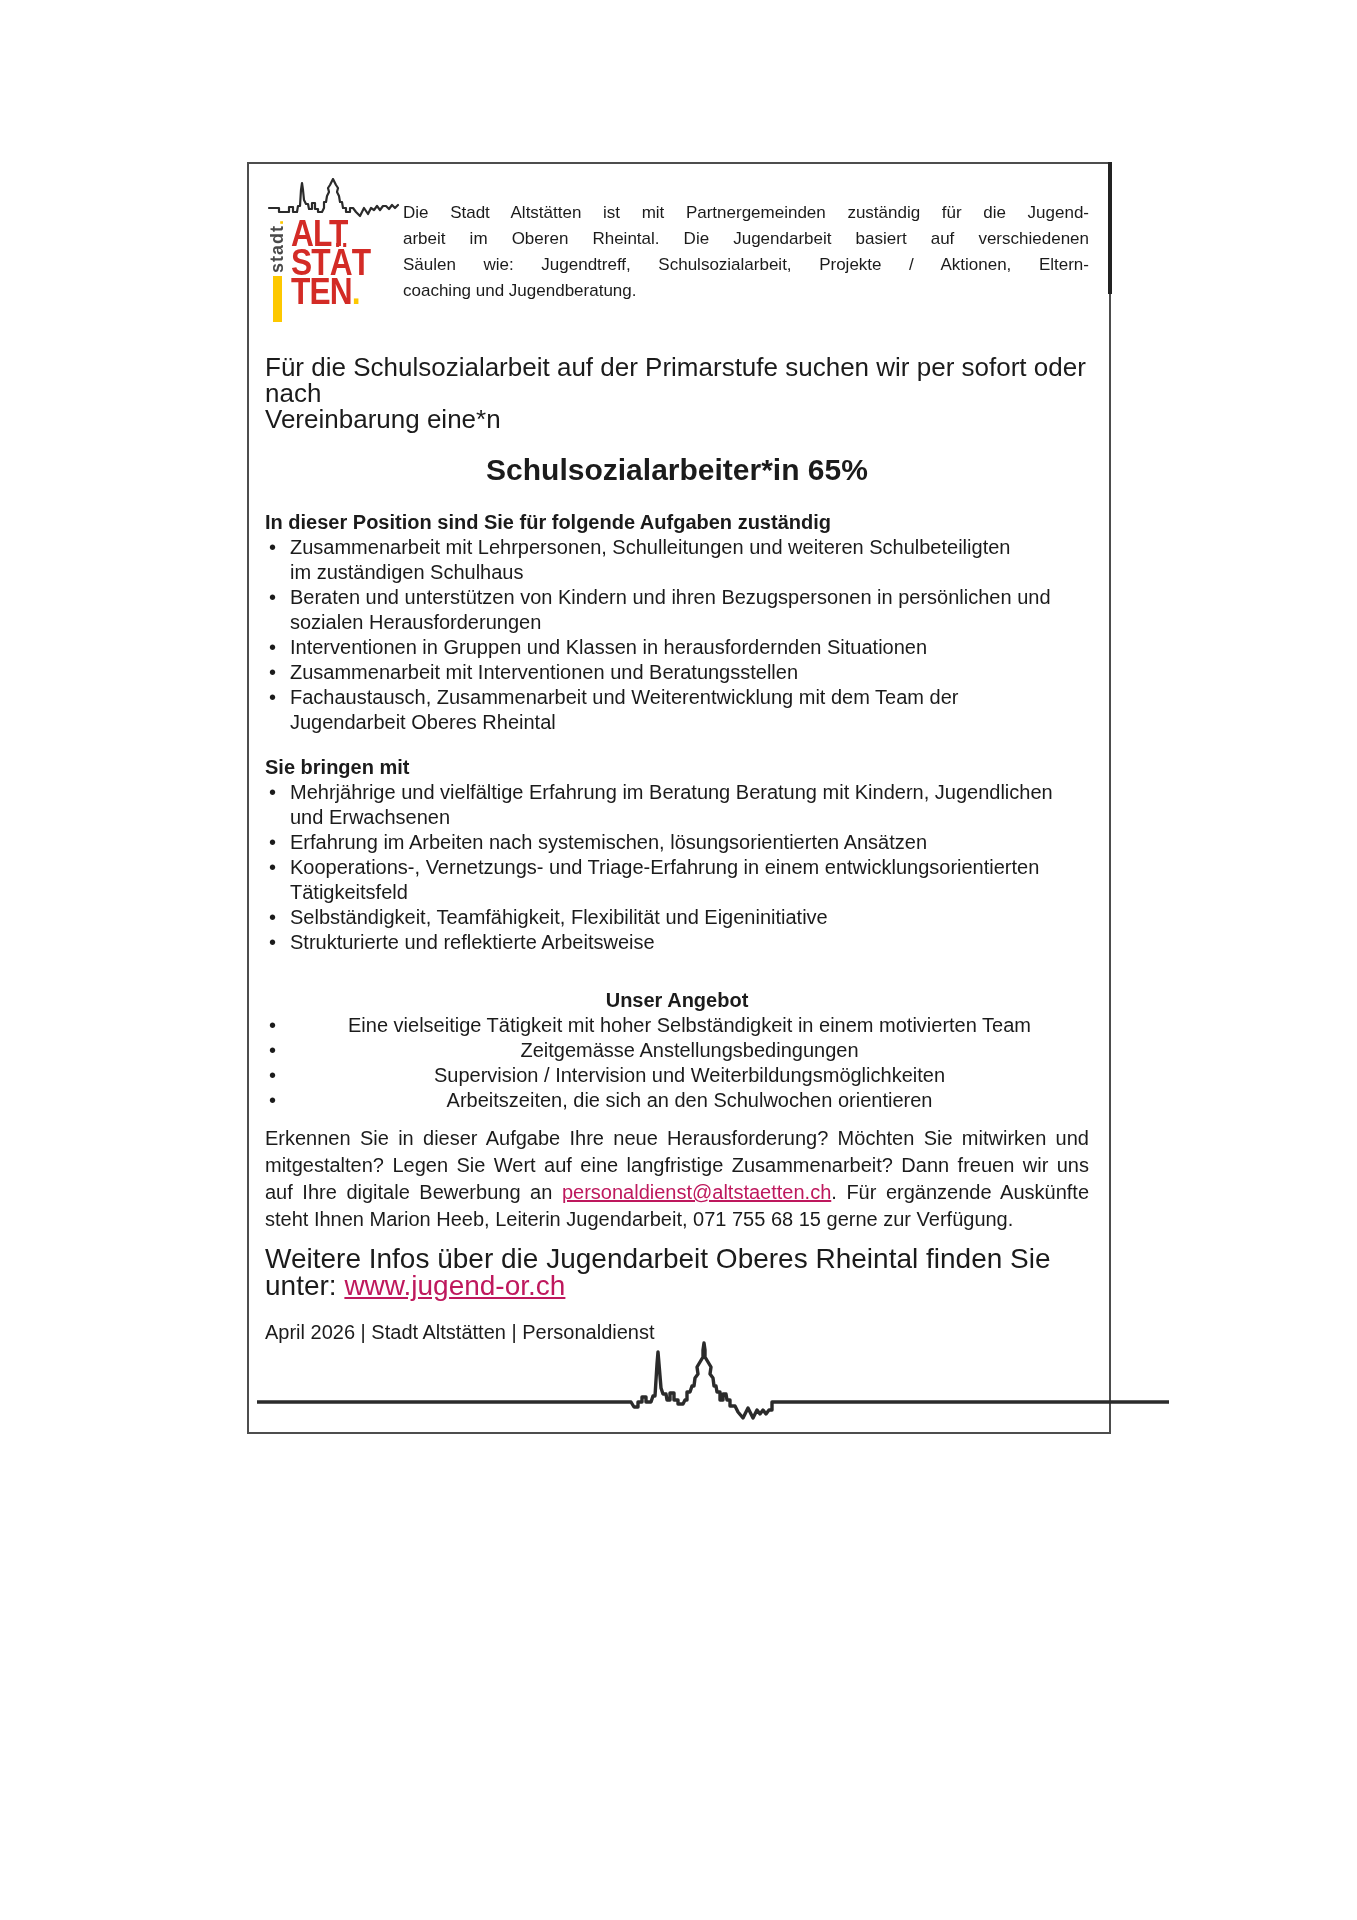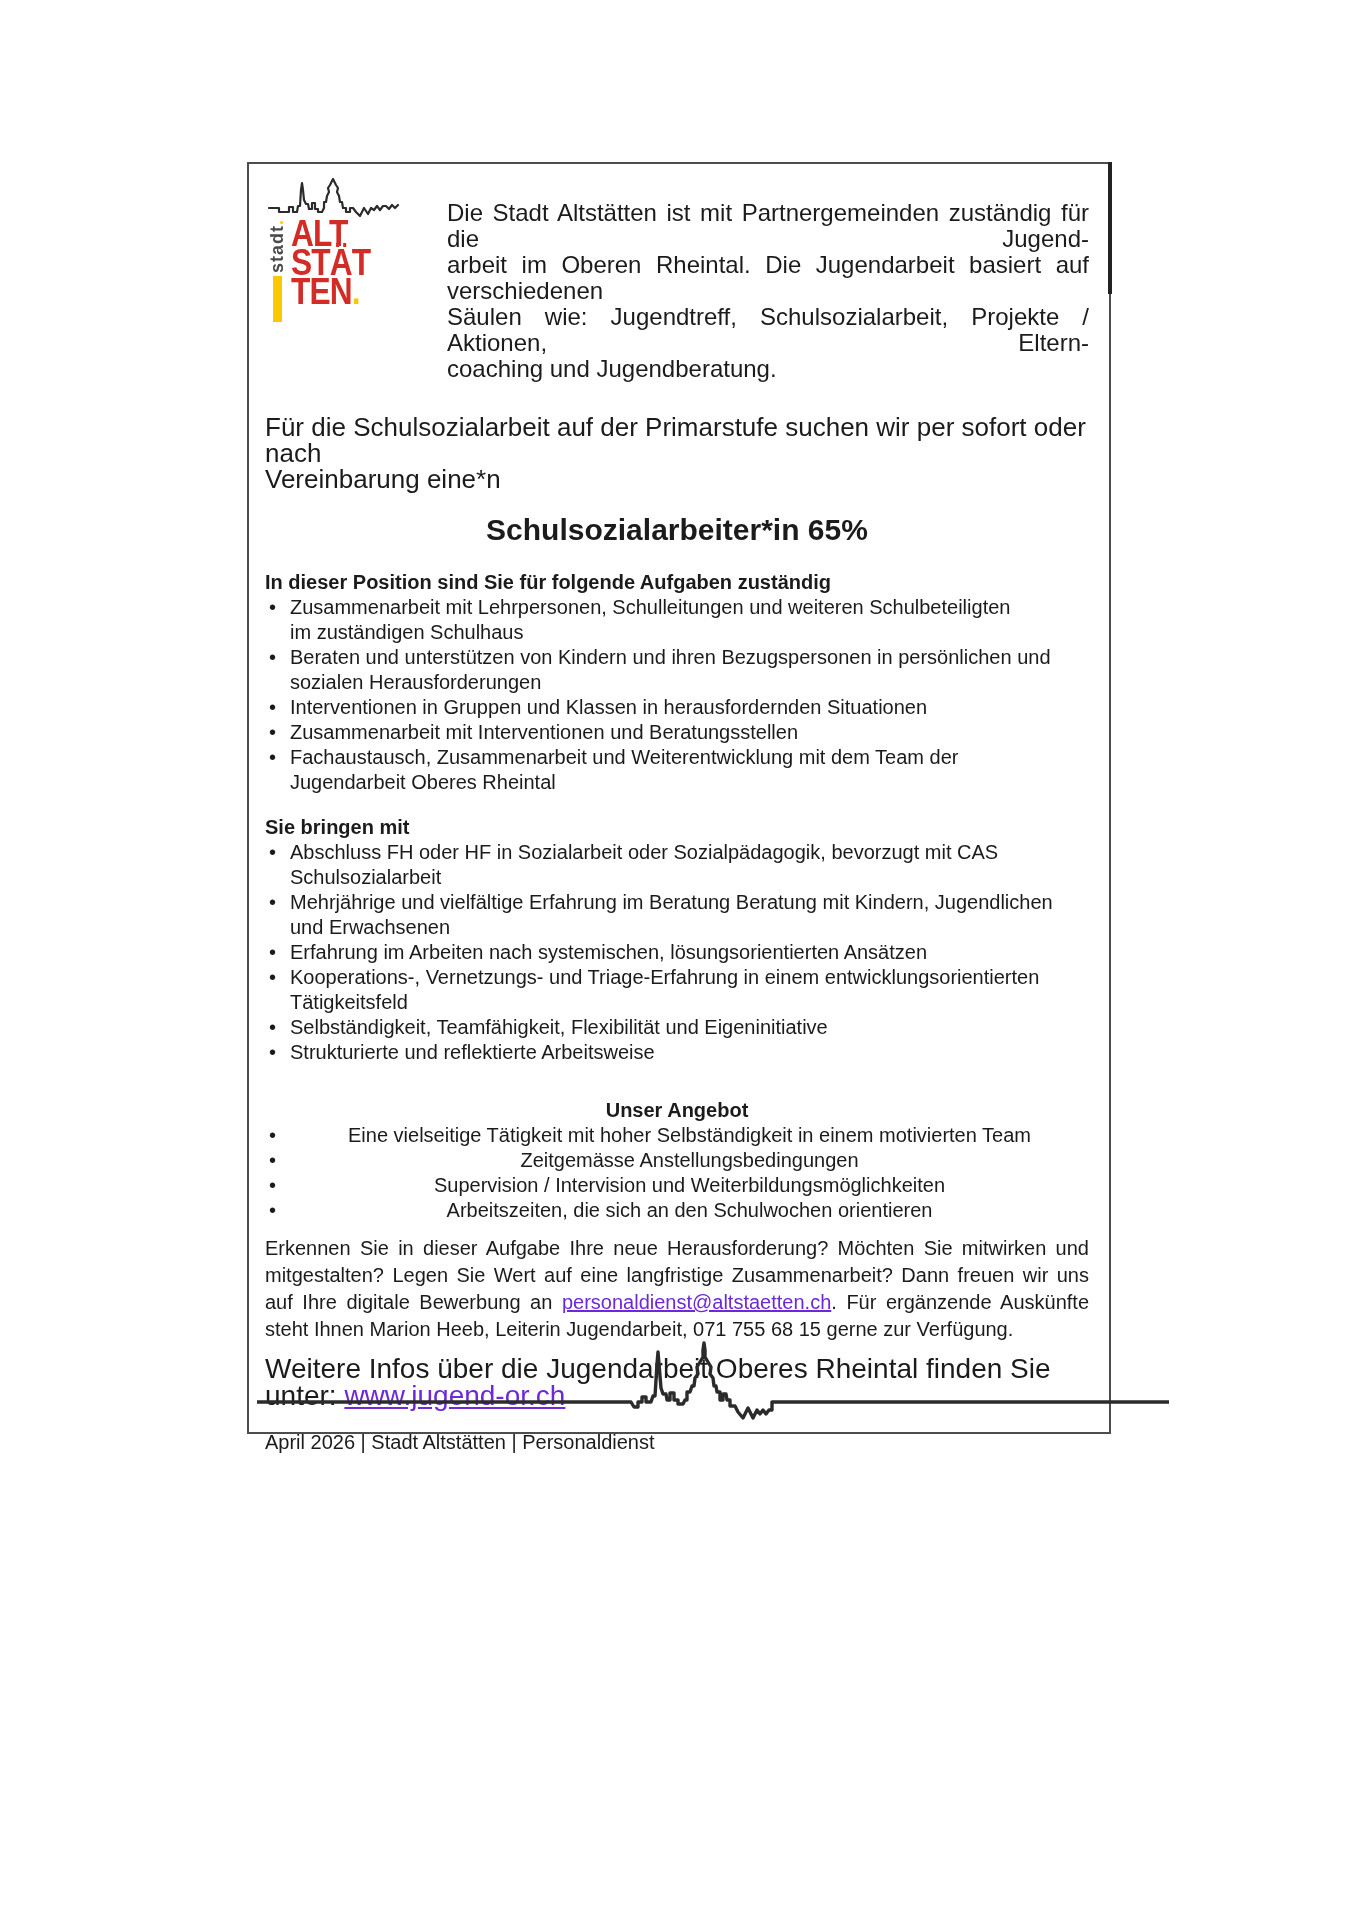--- a/index.html
+++ b/index.html
@@ -17,21 +17,21 @@
   .logo-row{display:flex;margin-top:1px;}
   .logo-left{width:24px;display:flex;flex-direction:column;align-items:center;}
   .stadt-text{writing-mode:vertical-rl;transform:rotate(180deg);font-weight:bold;
               font-size:18px;line-height:1;color:#4a4a4a;letter-spacing:1px;}
   .stadt-text .dot{color:#fdc800;}
   .yellow-bar{width:9px;height:46px;background:#fdc800;margin-top:3px;}
   .logo-words{font-weight:bold;font-size:36px;line-height:29px;color:#d32b26;
               letter-spacing:-1px;transform:scaleX(0.88);transform-origin:left top;margin-left:2px;}
   .logo-words .yellow{color:#fdc800;}
 
-  .intro{flex:1 1 auto;padding-top:22px;font-size:24px;line-height:26px;margin-left:44px;}
+  .intro{flex:1 1 auto;padding-top:22px;font-size:17px;line-height:26px;}
   .jline{text-align:justify;text-align-last:justify;}
   .jline.last{text-align-last:auto;}
 
   .lead{margin-top:32px;font-size:26px;line-height:26px;}
 
   .job-title{margin-top:20px;text-align:center;font-weight:bold;font-size:30px;line-height:36px;}
 
   .section{font-size:20px;line-height:25px;}
   .section.s1{margin-top:22px;}
   .section.s2{margin-top:20px;}
@@ -39,21 +39,21 @@
   .section-heading{font-weight:bold;font-size:20px;line-height:25px;margin:0;}
   ul.bullets{margin:0;padding:0;list-style:none;}
   ul.bullets li{position:relative;padding-left:25px;line-height:25px;}
   ul.bullets li::before{content:"\2022";position:absolute;left:4px;top:0;}
   .li-text{white-space:pre-wrap;}
 
   .closing{margin-top:12px;font-size:20px;line-height:27px;}
   .info-line{margin-top:12px;font-size:28px;line-height:27px;}
   .footer-line{margin-top:20px;font-size:20px;line-height:27px;}
 
-  a.link{color:#6d28d9;text-decoration:underline;cursor:pointer;}
+  a.link{color:#be185d;text-decoration:underline;cursor:pointer;}
 
   .bottom-skyline{position:absolute;left:8px;top:1166px;width:912px;height:104px;pointer-events:none;}
 </style>
 </head>
 <body>
 
 <div class="page">
   <div class="doc">
     <div class="right-accent"></div>
     <div class="content">
@@ -100,22 +100,20 @@
           <li><span class="li-text">Interventionen in Gruppen und Klassen in herausfordernden Situationen</span></li>
           <li><span class="li-text">Zusammenarbeit mit Interventionen und Beratungsstellen</span></li>
           <li><span class="li-text">Fachaustausch, Zusammenarbeit und Weiterentwicklung mit dem Team der
 Jugendarbeit Oberes Rheintal</span></li>
         </ul>
       </div>
 
       <div class="section s2">
         <div class="section-heading">Sie bringen mit</div>
         <ul class="bullets">
-          <li><span class="li-text">Abschluss FH oder HF in Sozialarbeit oder Sozialpädagogik, bevorzugt mit CAS
-Schulsozialarbeit</span></li>
           <li><span class="li-text">Mehrjährige und vielfältige Erfahrung im Beratung Beratung mit Kindern, Jugendlichen
 und Erwachsenen</span></li>
           <li><span class="li-text">Erfahrung im Arbeiten nach systemischen, lösungsorientierten Ansätzen</span></li>
           <li><span class="li-text">Kooperations-, Vernetzungs- und Triage-Erfahrung in einem entwicklungsorientierten
 Tätigkeitsfeld</span></li>
           <li><span class="li-text">Selbständigkeit, Teamfähigkeit, Flexibilität und Eigeninitiative</span></li>
           <li><span class="li-text">Strukturierte und reflektierte Arbeitsweise</span></li>
         </ul>
       </div>
 

